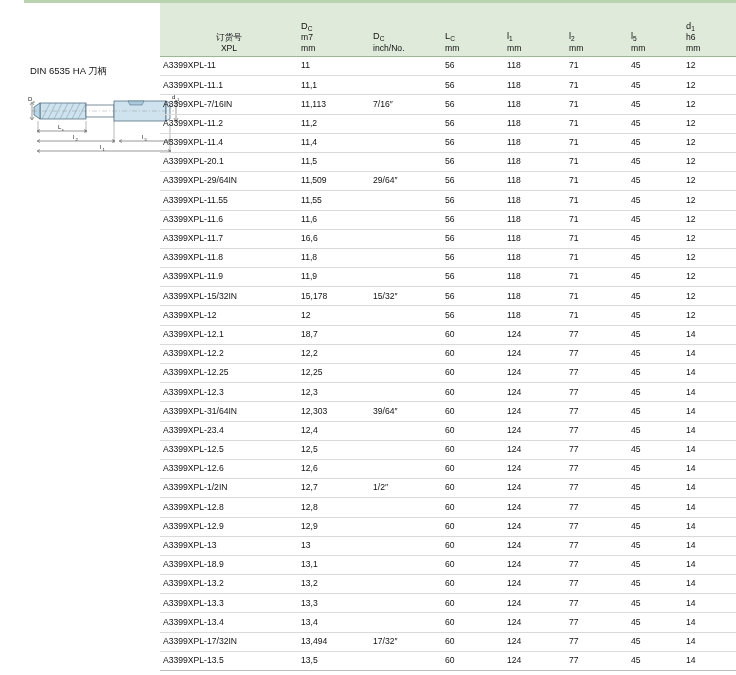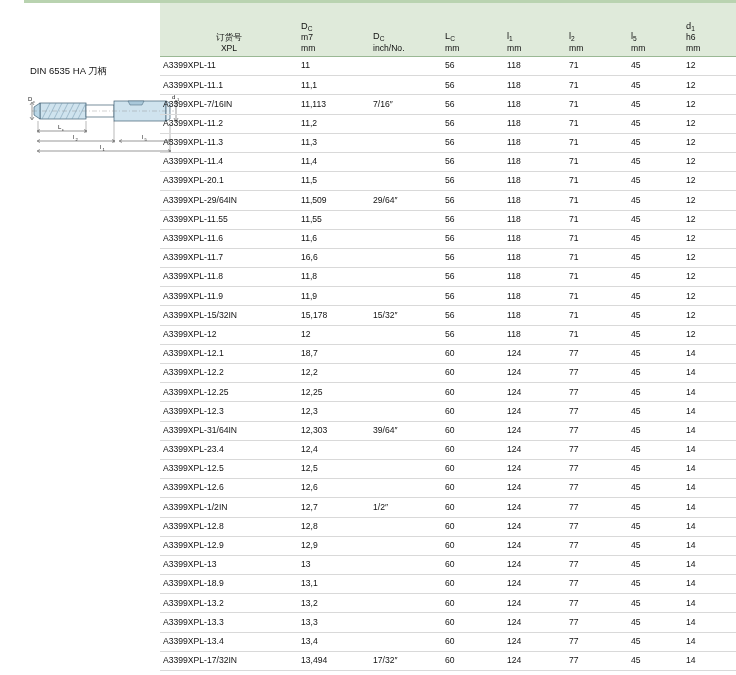--- a/index.html
+++ b/index.html
@@ -264,30 +264,20 @@
             <td>A3399XPL-11.2</td>
             <td>11,2</td>
             <td></td>
             <td>56</td>
             <td>118</td>
             <td>71</td>
             <td>45</td>
             <td>12</td>
           </tr>
           <tr>
-            <td>A3399XPL-11.3</td>
-            <td>11,3</td>
-            <td></td>
-            <td>56</td>
-            <td>118</td>
-            <td>71</td>
-            <td>45</td>
-            <td>12</td>
-          </tr>
-          <tr>
             <td>A3399XPL-11.4</td>
             <td>11,4</td>
             <td></td>
             <td>56</td>
             <td>118</td>
             <td>71</td>
             <td>45</td>
             <td>12</td>
           </tr>
           <tr>

